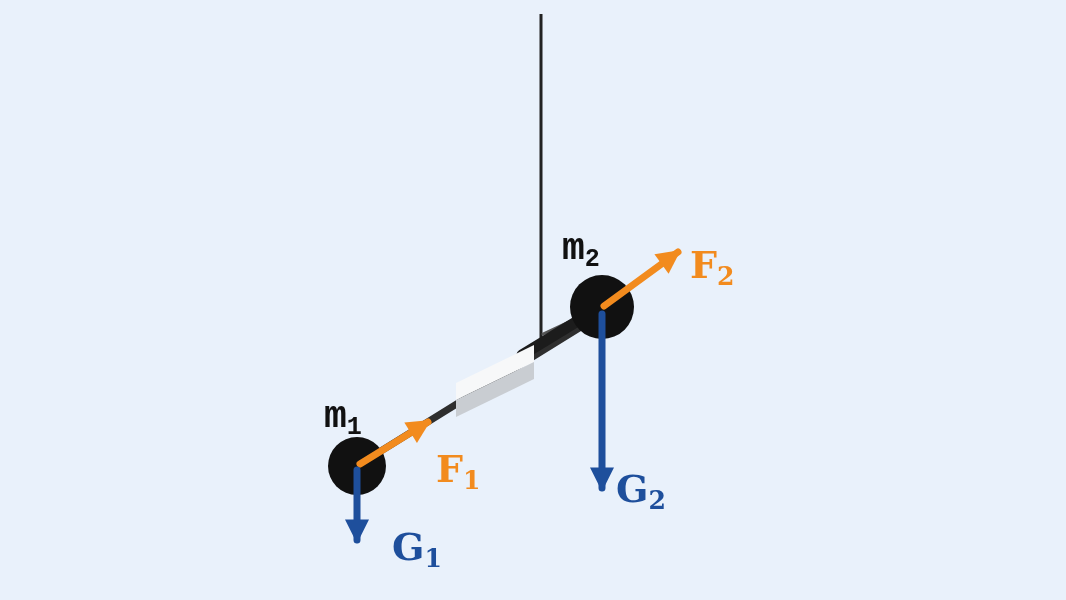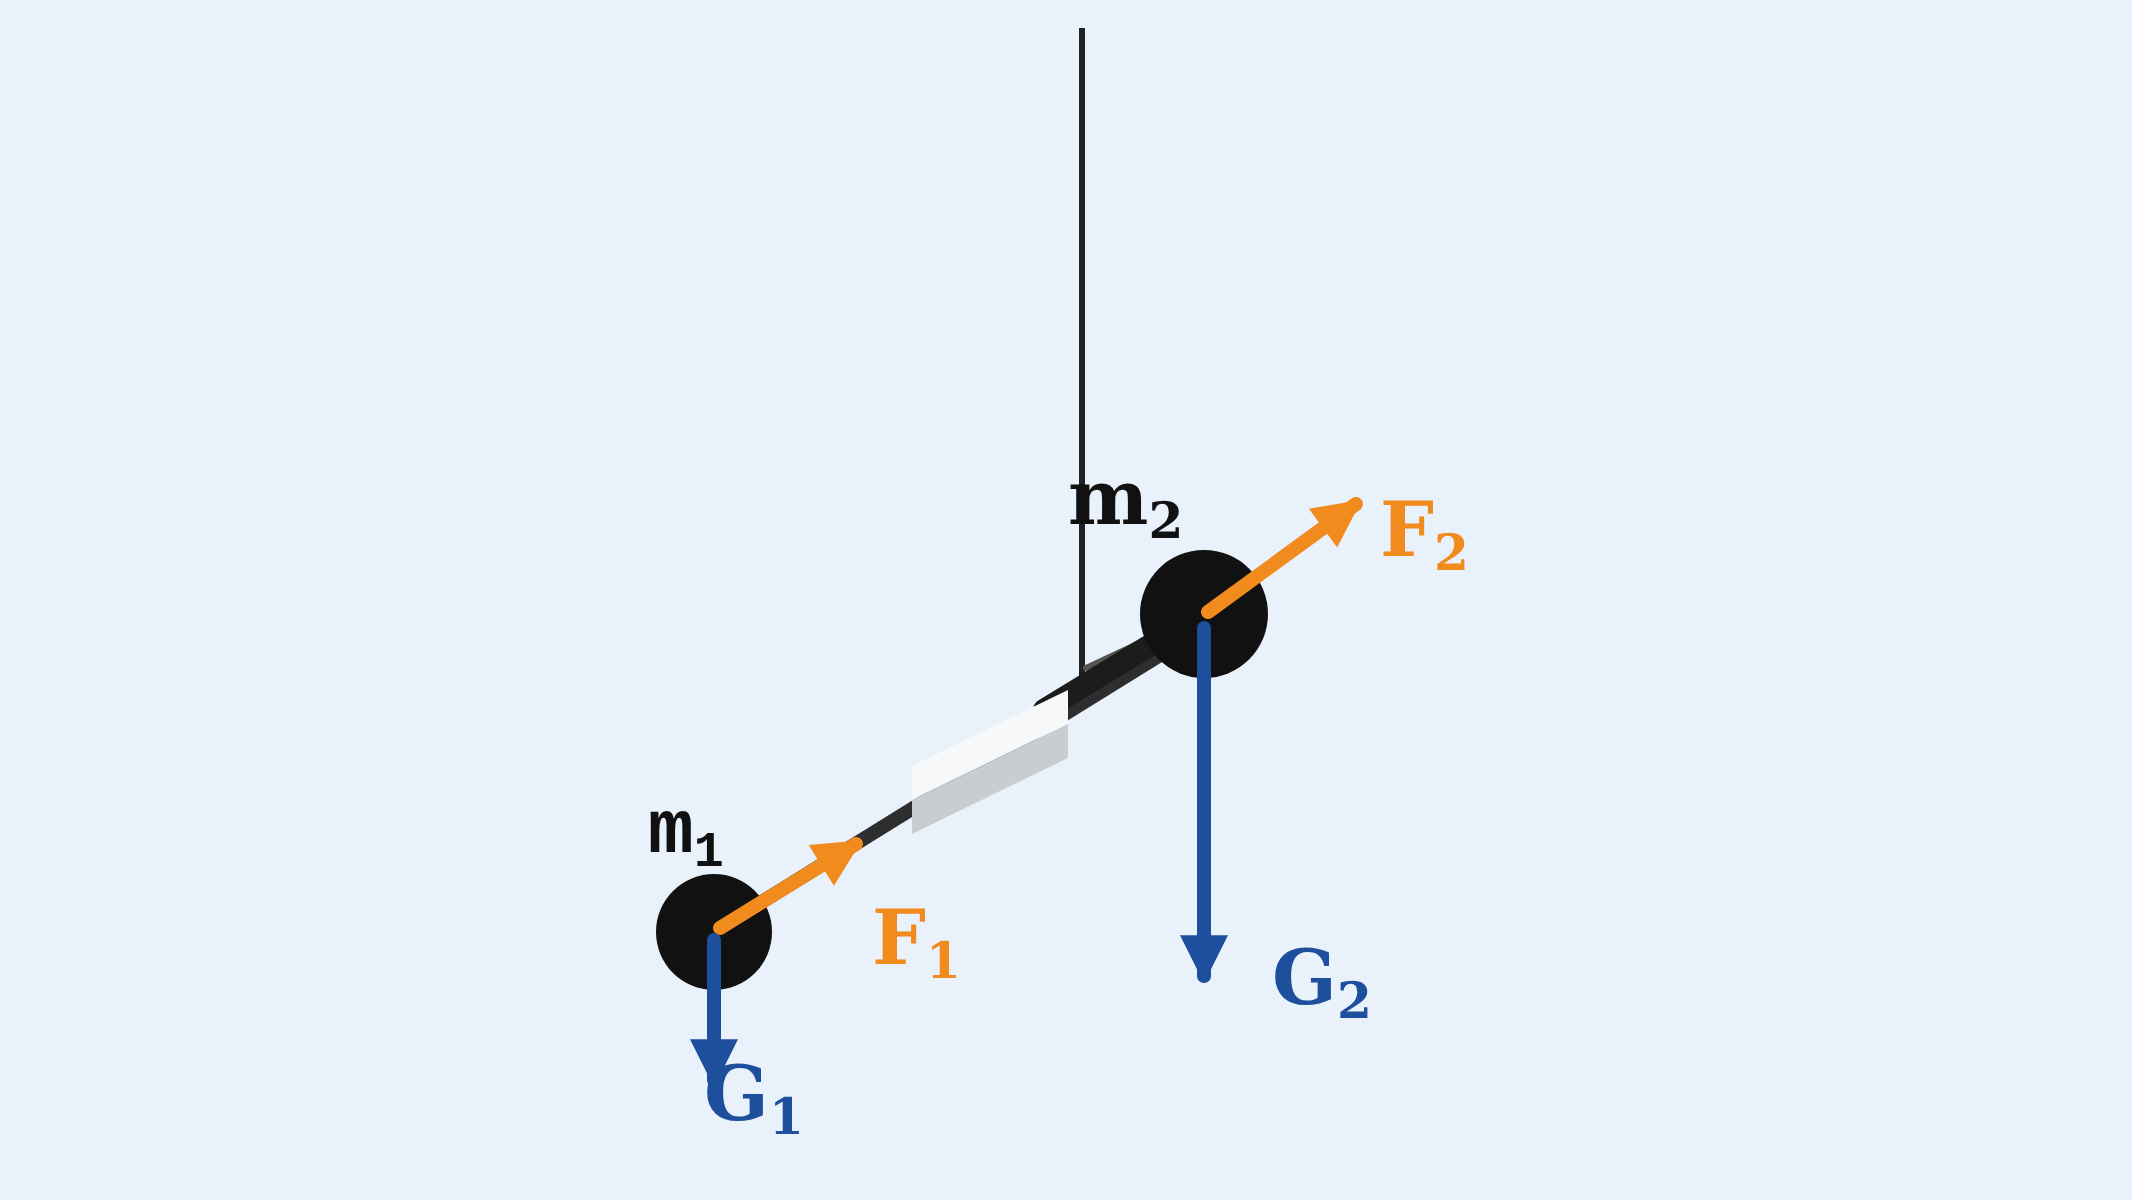--- a/index.html
+++ b/index.html
@@ -74,33 +74,33 @@
     <line x1="604" y1="306" x2="678" y2="252" style="stroke:var(--force,#f28b1e); stroke-width:7; stroke-linecap:round" marker-end="url(#arrow-force)"></line>
 
     <line x1="357" y1="470" x2="357" y2="540" style="stroke:var(--gravity,#1e4f9c); stroke-width:7; stroke-linecap:round" marker-end="url(#arrow-gravity)"></line>
     <line x1="602" y1="314" x2="602" y2="488" style="stroke:var(--gravity,#1e4f9c); stroke-width:7; stroke-linecap:round" marker-end="url(#arrow-gravity)"></line>
   </svg>
 
   <div class="label mass" style="left:324px; top:398px;font-family:Liberation Mono, monospace;">
     <span>m</span><sub>1</sub>
   </div>
 
-  <div class="label mass" style="left:534px; top:230px;">
+  <div class="label mass" style="left:562px; top:230px;font-family:Liberation Mono, monospace;">
     <span>m</span><sub>2</sub>
   </div>
 
   <div class="label force" style="left:436px; top:450px;">
     <span>F</span><sub>1</sub>
   </div>
 
   <div class="label force" style="left:690px; top:246px;">
     <span>F</span><sub>2</sub>
   </div>
 
-  <div class="label gravity" style="left:352px; top:528px;">
+  <div class="label gravity" style="left:392px; top:528px;">
     <span>G</span><sub>1</sub>
   </div>
 
-  <div class="label gravity" style="left:636px; top:470px;">
+  <div class="label gravity" style="left:616px; top:470px;">
     <span>G</span><sub>2</sub>
   </div>
 
 </div>
 
 </body></html>

